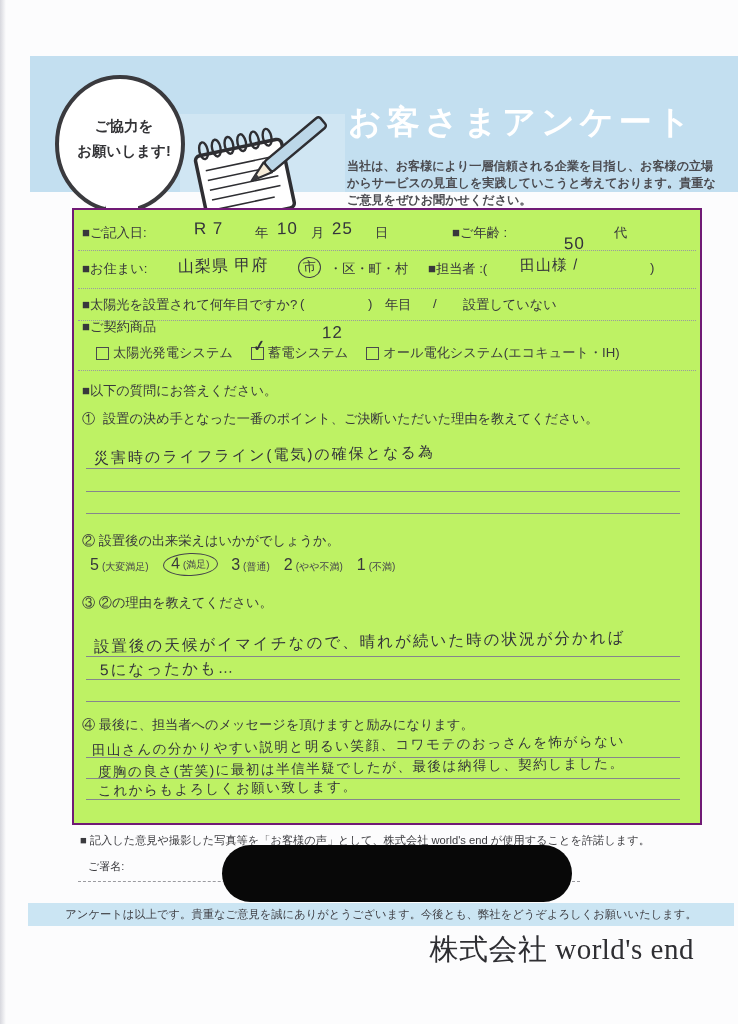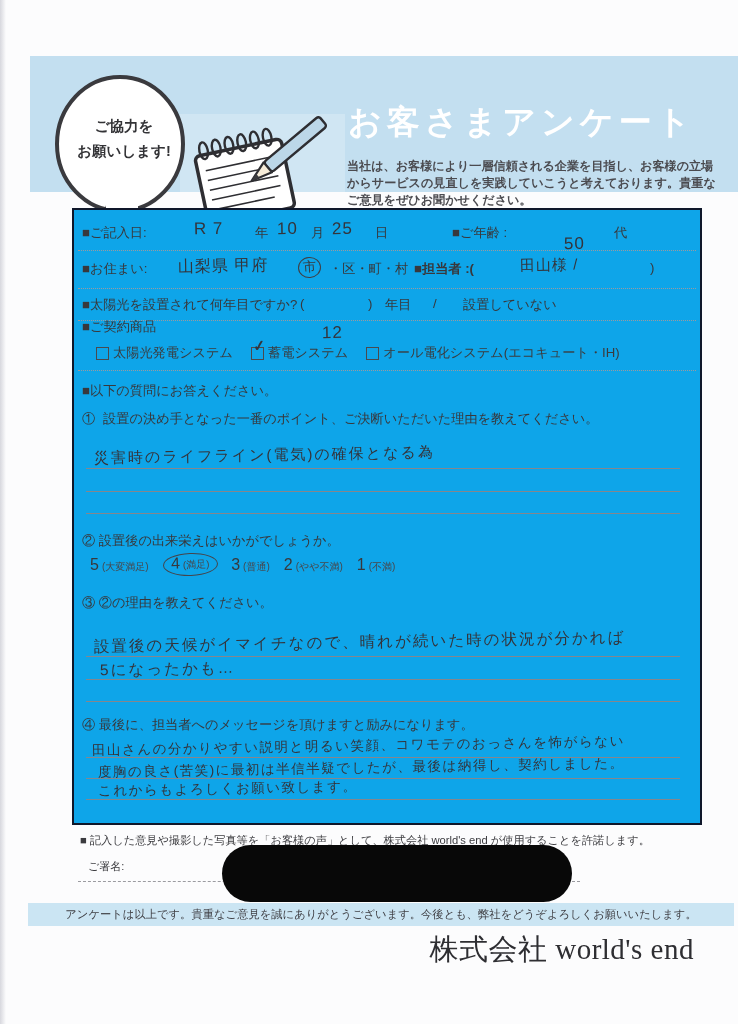--- a/index.html
+++ b/index.html
@@ -15,21 +15,21 @@
   .header{left:30px;top:28px;width:708px;height:136px;background:#c3dff0;margin-top:28px;}
   .watermark{left:150px;top:58px;width:165px;height:112px;background:rgba(255,255,255,.22);}
   .bubble-text{left:38px;top:58px;width:112px;text-align:center;font-size:14.5px;
                font-weight:bold;color:#333336;line-height:1.75;}
   .main-title{left:318px;top:44px;font-size:33px;font-weight:bold;color:#ffffff;
               letter-spacing:5px;white-space:nowrap;}
   .subtitle{left:317px;top:102px;width:378px;font-size:12.1px;line-height:1.42;
             color:#4b4b50;font-weight:bold;}
 
   
-  .form-box{left:72px;top:208px;width:626px;height:613px;border:2px solid #0f172a;background:#0ea5e9;}
+  .form-box{left:72px;top:208px;width:626px;height:613px;border:2px solid #701a75;background:#bef264;}
   .f-label{position:absolute;font-size:13.2px;color:#38383c;white-space:nowrap;}
   .f-div{position:absolute;left:4px;right:4px;border-top:1px dotted #9a9aa0;}
   .hw{position:absolute;color:#34343b;letter-spacing:1px;white-space:nowrap;
       transform:rotate(-1deg);}
   .circled-unit{display:inline-block;border:1.5px solid #3f3f46;border-radius:50%;
                 padding:0 4px 1px;transform:rotate(-4deg);}
   .opts-row{position:absolute;display:flex;gap:18px;align-items:center;}
   .opt{display:flex;align-items:center;gap:4px;font-size:13.2px;white-space:nowrap;}
   .cbx{position:relative;display:inline-block;width:11px;height:11px;border:1.3px solid #4a4a4e;}
   .tick{position:absolute;left:1px;top:-11px;font-size:15px;color:#34343b;display:none;
@@ -113,21 +113,21 @@
     <span class="f-label" style="left:378px;top:14px;">■ご年齢 :</span>
     <span class="hw" style="left:490px;top:24px;font-size:17px;">50</span>
     <span class="f-label" style="left:540px;top:14px;">代</span>
 
     <div class="f-div" style="top:40px;"></div>
 
     <span class="f-label" style="left:8px;top:50px;">■お住まい:</span>
     <span class="hw" style="left:104px;top:46px;font-size:16px;">山梨県 甲府</span>
     <span class="f-label" style="left:224px;top:47px;"><span class="circled-unit">市</span></span>
     <span class="f-label" style="left:255px;top:50px;">・区・町・村</span>
-    <span class="f-label" style="left:340px;top:50px;font-weight:bold;">■担当者 :(</span>
+    <span class="f-label" style="left:354px;top:50px;">■担当者 :(</span>
     <span class="hw" style="left:446px;top:46px;font-size:15px;">田山様 /</span>
     <span class="f-label" style="left:576px;top:50px;">)</span>
 
     <div class="f-div" style="top:78px;"></div>
 
     <span class="f-label" style="left:8px;top:86px;">■太陽光を設置されて何年目ですか?</span>
     <span class="f-label" style="left:226px;top:86px;">(</span>
     <span class="hw" style="left:248px;top:81px;font-size:17px;margin-top:32px;">12</span>
     <span class="f-label" style="left:294px;top:86px;">)</span>
     <span class="f-label" style="left:311px;top:86px;">年目</span>

